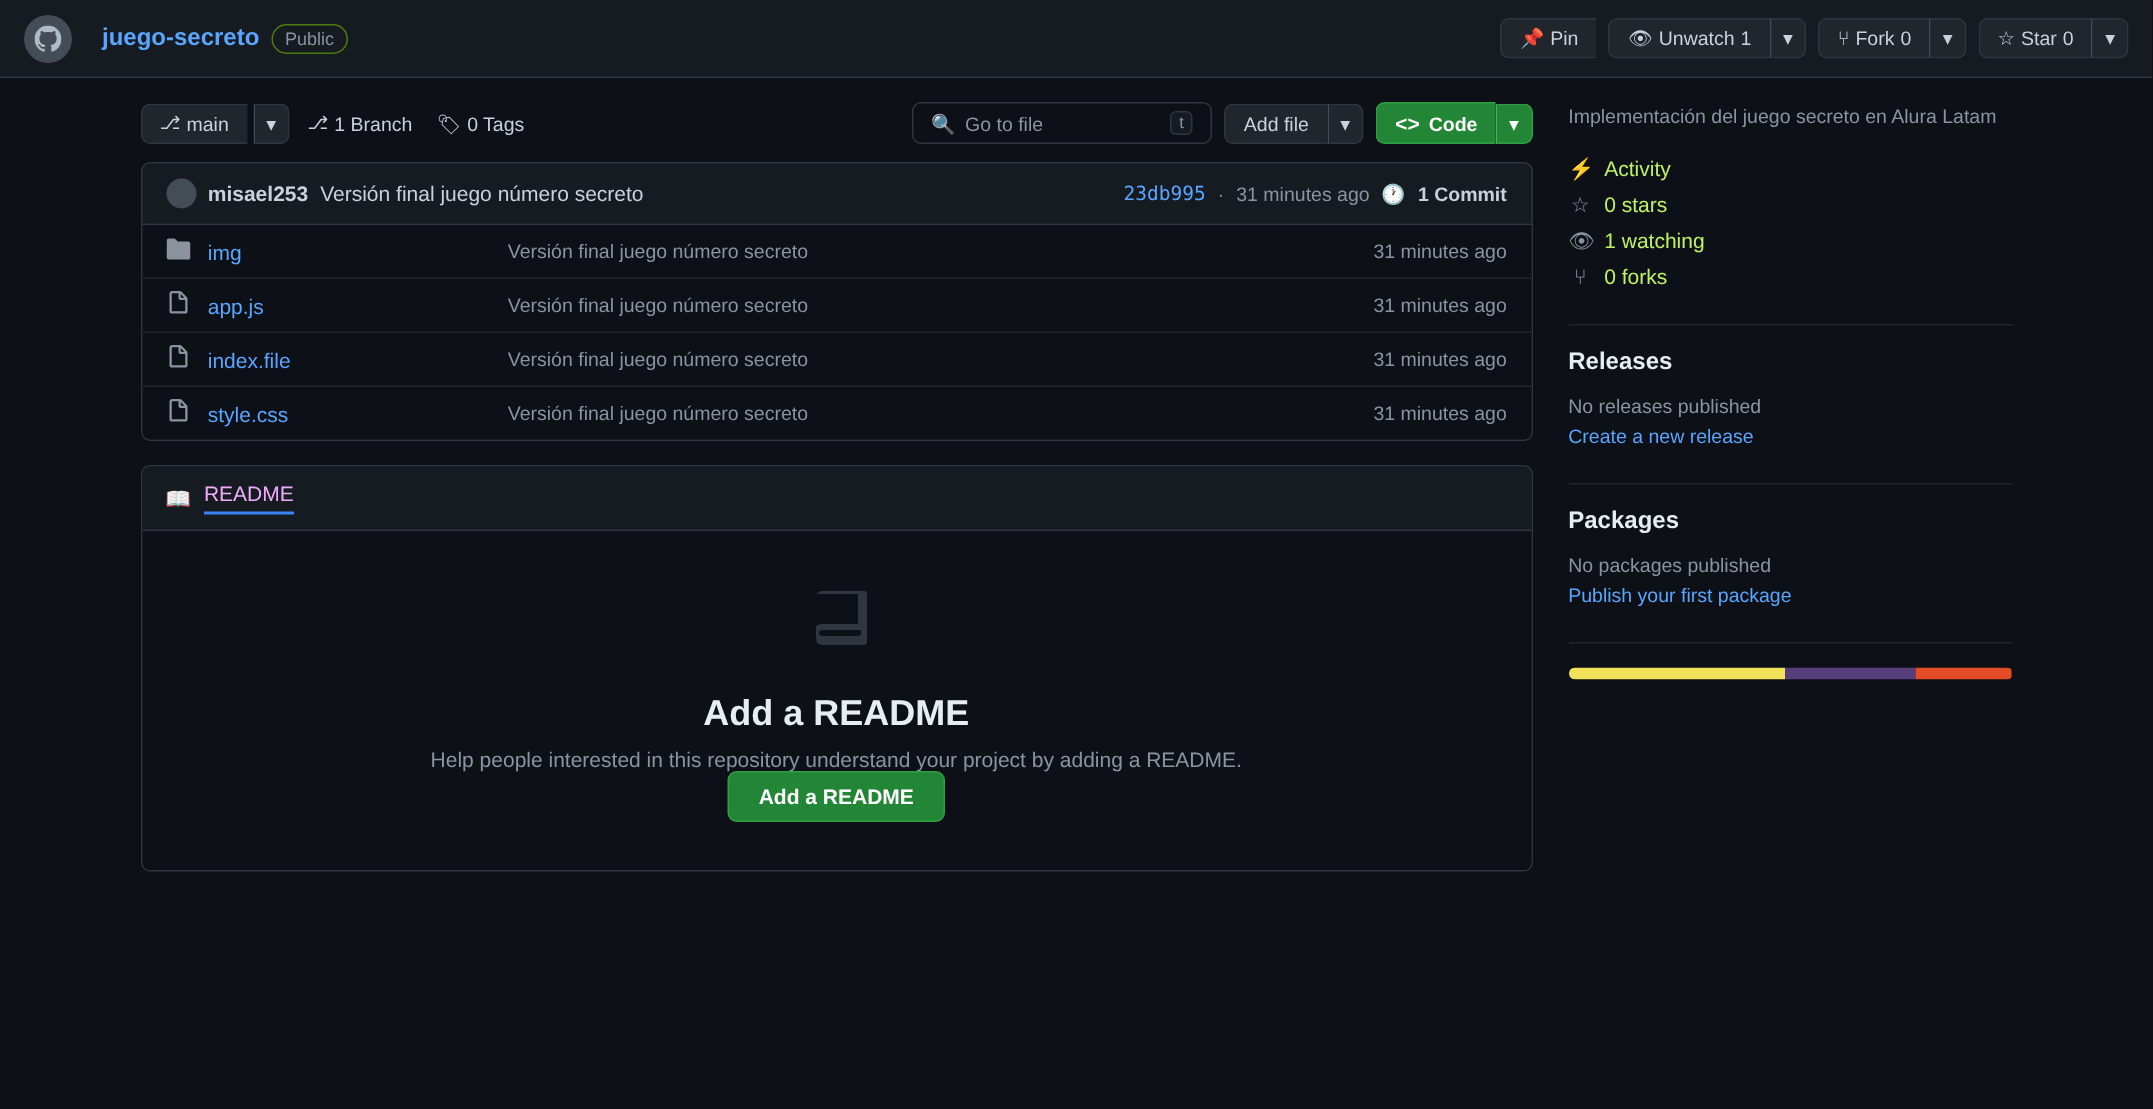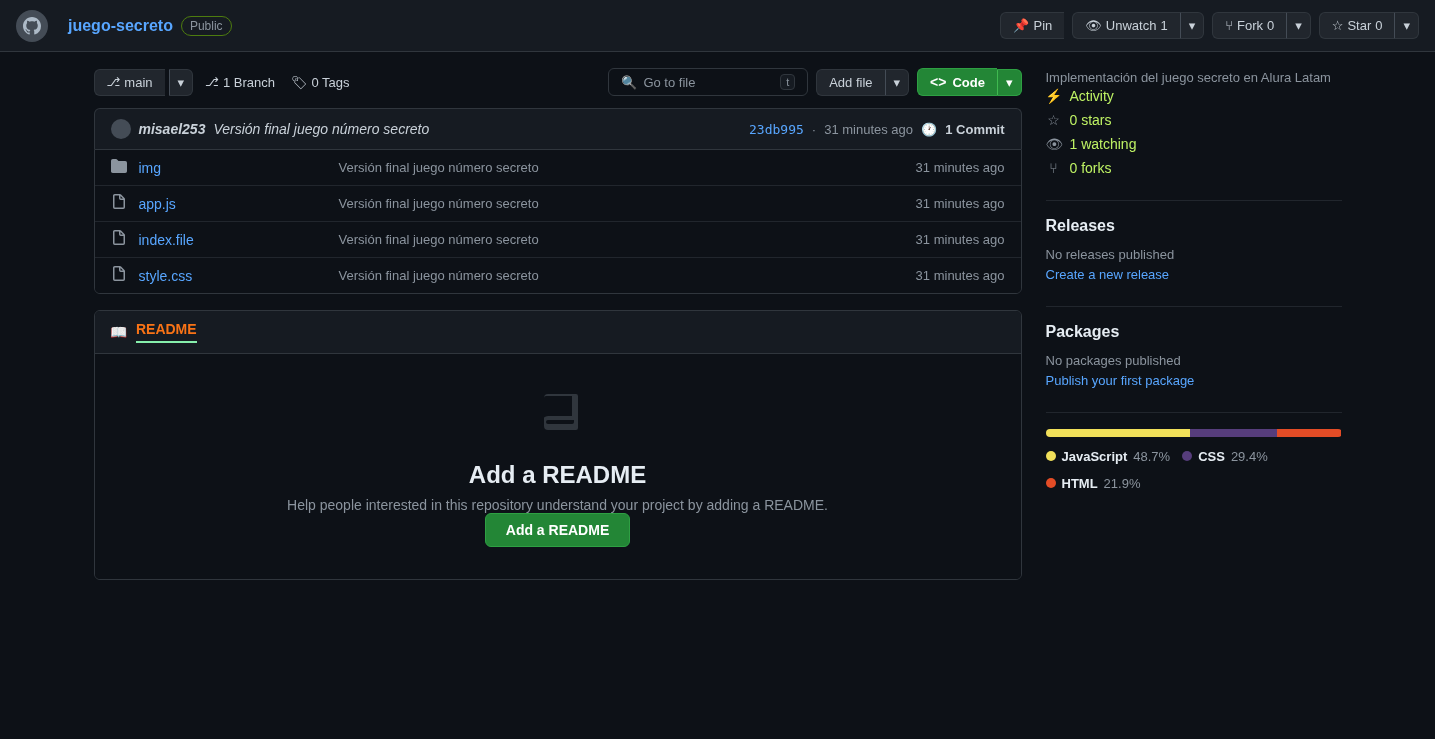--- a/index.html
+++ b/index.html
@@ -168,21 +168,20 @@
       padding: 10px 16px;
       display: flex;
       align-items: center;
       justify-content: space-between;
       border-bottom: none;
     }
     .commit-left {
       display: flex;
       align-items: center;
       gap: 8px;
-      font-style: italic;
     }
     .commit-avatar {
       width: 20px;
       height: 20px;
       border-radius: 50%;
       background: #444c56;
     }
     .commit-author {
       font-weight: 600;
       color: #c9d1d9;
@@ -247,23 +246,23 @@
     }
     .readme-header {
       background: #161b22;
       border-bottom: 1px solid #30363d;
       padding: 10px 16px;
       display: flex;
       align-items: center;
       gap: 8px;
     }
     .readme-title {
-      font-weight: 700;
-      color: #f97316;
-      border-bottom: 2px solid #86efac;
+      font-weight: 400;
+      color: #f0abfc;
+      border-bottom: 2px solid #3b82f6;
       padding-bottom: 4px;
     }
     .readme-body {
       background: #0d1117;
       padding: 32px;
       text-align: center;
     }
     .readme-book-icon {
       color: #30363d;
       font-size: 48px;
@@ -300,20 +299,21 @@
       font-weight: 600;
       color: #e6edf3;
       margin-bottom: 12px;
       display: flex;
       align-items: center;
       justify-content: space-between;
     }
     .sidebar-description {
       color: #8b949e;
       font-size: 13px;
+      margin-bottom: 16px;
       line-height: 1.5;
     }
     .sidebar-meta {
       display: flex;
       flex-direction: column;
       gap: 8px;
     }
     .sidebar-meta-item {
       display: flex;
       align-items: center;
@@ -599,33 +599,16 @@
     </div>
 
     <hr class="sidebar-divider">
 
     <div class="sidebar-section">
       <div class="lang-bar">
         <div class="lang-bar-js" style="width:48.7%;"></div>
         <div class="lang-bar-css" style="width:29.4%;"></div>
         <div class="lang-bar-html" style="width:21.9%;"></div>
       </div>
-      <div class="lang-legend">
-        <div class="lang-legend-item">
-          <span class="lang-dot" style="background:#f1e05a;"></span>
-          <span class="lang-name">JavaScript</span>
-          <span class="lang-pct">48.7%</span>
-        </div>
-        <div class="lang-legend-item">
-          <span class="lang-dot" style="background:#563d7c;"></span>
-          <span class="lang-name">CSS</span>
-          <span class="lang-pct">29.4%</span>
-        </div>
-        <div class="lang-legend-item">
-          <span class="lang-dot" style="background:#e34c26;"></span>
-          <span class="lang-name">HTML</span>
-          <span class="lang-pct">21.9%</span>
-        </div>
-      </div>
     </div>
 
   </div>
 </div>
 
 </body></html>

